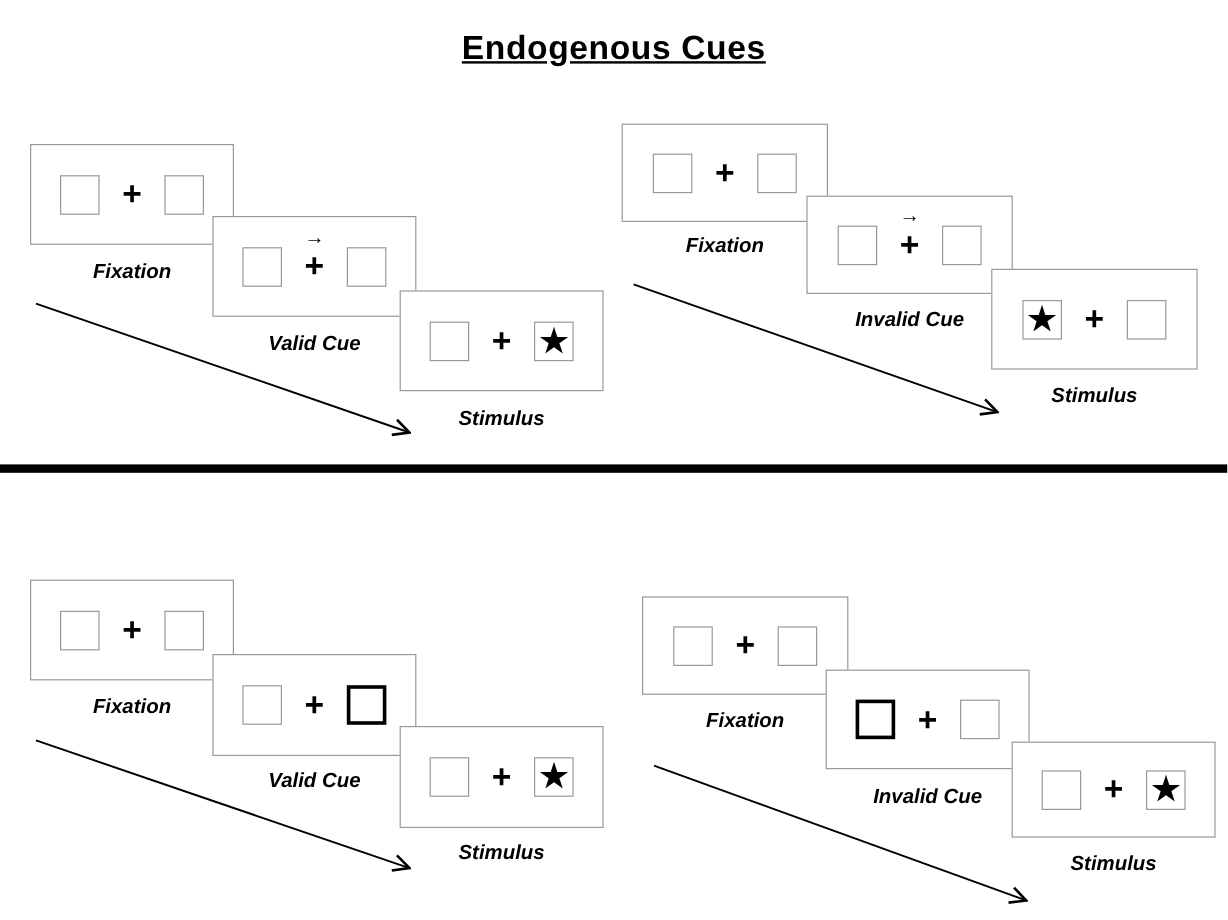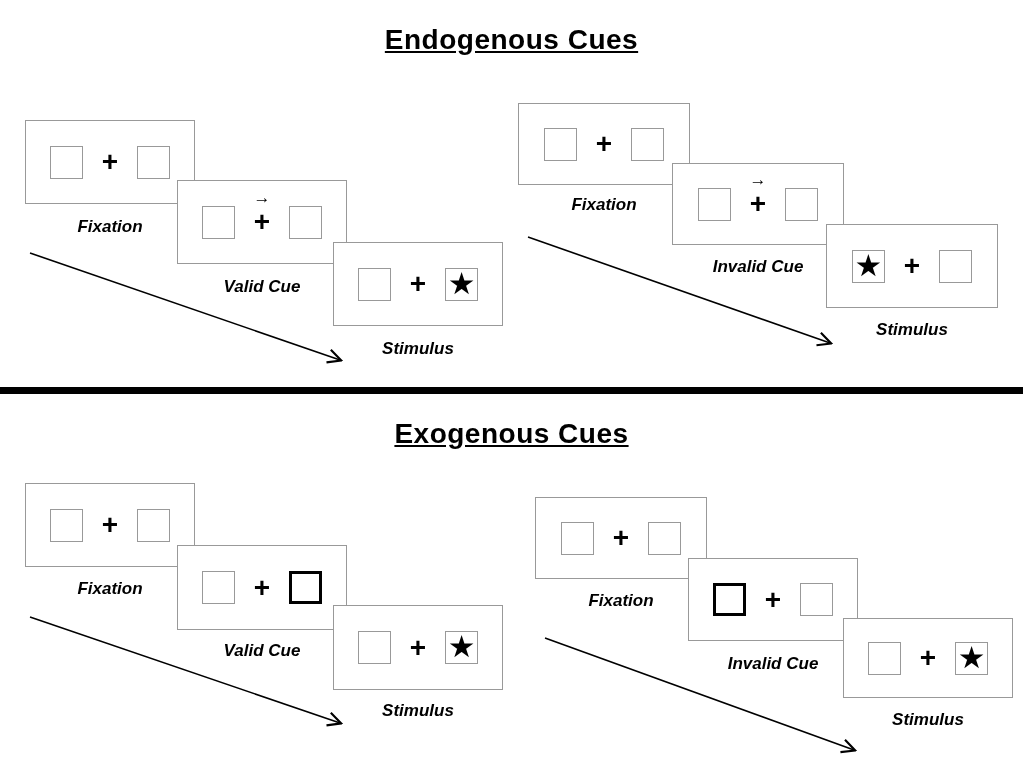--- a/index.html
+++ b/index.html
@@ -145,21 +145,20 @@
     <span class="sq">
         <span class="star">★</span>
       </span>
     <span class="plus">+</span>
     <span class="sq"></span>
   </div>
   <div class="plabel" style="left:826px;top:320px;width:172px;">Stimulus</div>
 
   <div class="divider"></div>
 
-  <div class="section-title" style="top:418px;">Exogenous Cues</div>
 
   <svg class="seq-arrow" style="left:25px;top:610px;" width="330" height="122">
     <defs>
       <marker id="ah3" viewBox="0 0 12 12" refX="10" refY="6" markerWidth="10" markerHeight="10" orient="auto">
         <path d="M1,1 L11,6 L1,11" fill="none" stroke="#000" stroke-width="1.6"></path>
       </marker>
     </defs>
     <line x1="5" y1="7" x2="315" y2="113" stroke="#000" stroke-width="1.6" marker-end="url(#ah3)"></line>
   </svg>
 

